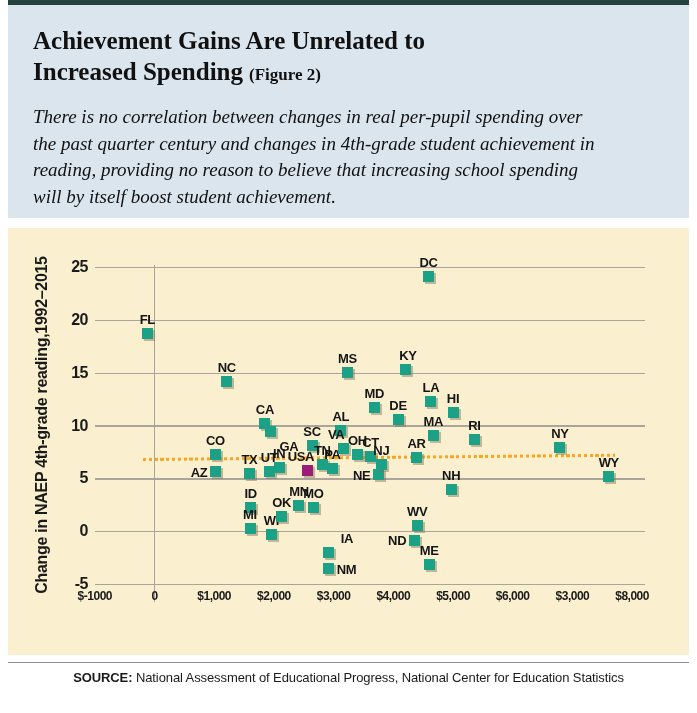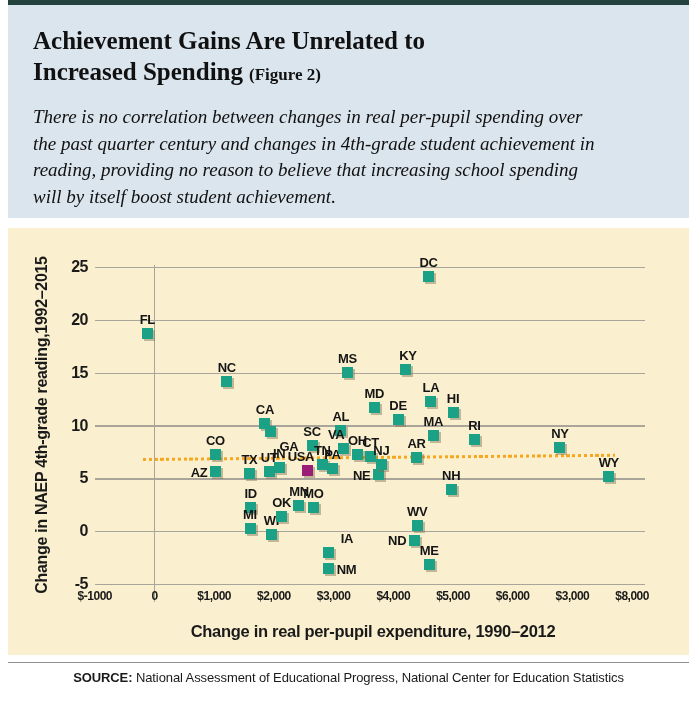--- a/index.html
+++ b/index.html
@@ -49,21 +49,20 @@
     <div class="subtitle" id="subtitle">
         <div>There is no correlation between changes in real per-pupil spending over</div>
         <div>the past quarter century and changes in 4th-grade student achievement in</div>
         <div>reading, providing no reason to believe that increasing school spending</div>
         <div>will by itself boost student achievement.</div>
       </div>
   </div>
 
   <div class="chart-box" id="chartBox">
     <div class="yaxis-title">Change in NAEP 4th-grade reading,1992–2015</div>
-    <div class="xaxis-title">Change in real per-pupil expenditure, 1990–2012</div>
   <div class="gridline" style="left: 87px; width: 550px; top: 39px;"></div>
       <div class="ytick" style="left: 14px; top: 30.2px;">25</div>
       <div class="gridline" style="left: 87px; width: 550px; top: 91.8px;"></div>
       <div class="ytick" style="left: 14px; top: 83px;">20</div>
       <div class="gridline" style="left: 87px; width: 550px; top: 144.6px;"></div>
       <div class="ytick" style="left: 14px; top: 135.8px;">15</div>
       <div class="gridline" style="left: 87px; width: 550px; top: 197.4px;"></div>
       <div class="ytick" style="left: 14px; top: 188.6px;">10</div>
       <div class="gridline" style="left: 87px; width: 550px; top: 250.2px;"></div>
       <div class="ytick" style="left: 14px; top: 241.4px;">5</div>

